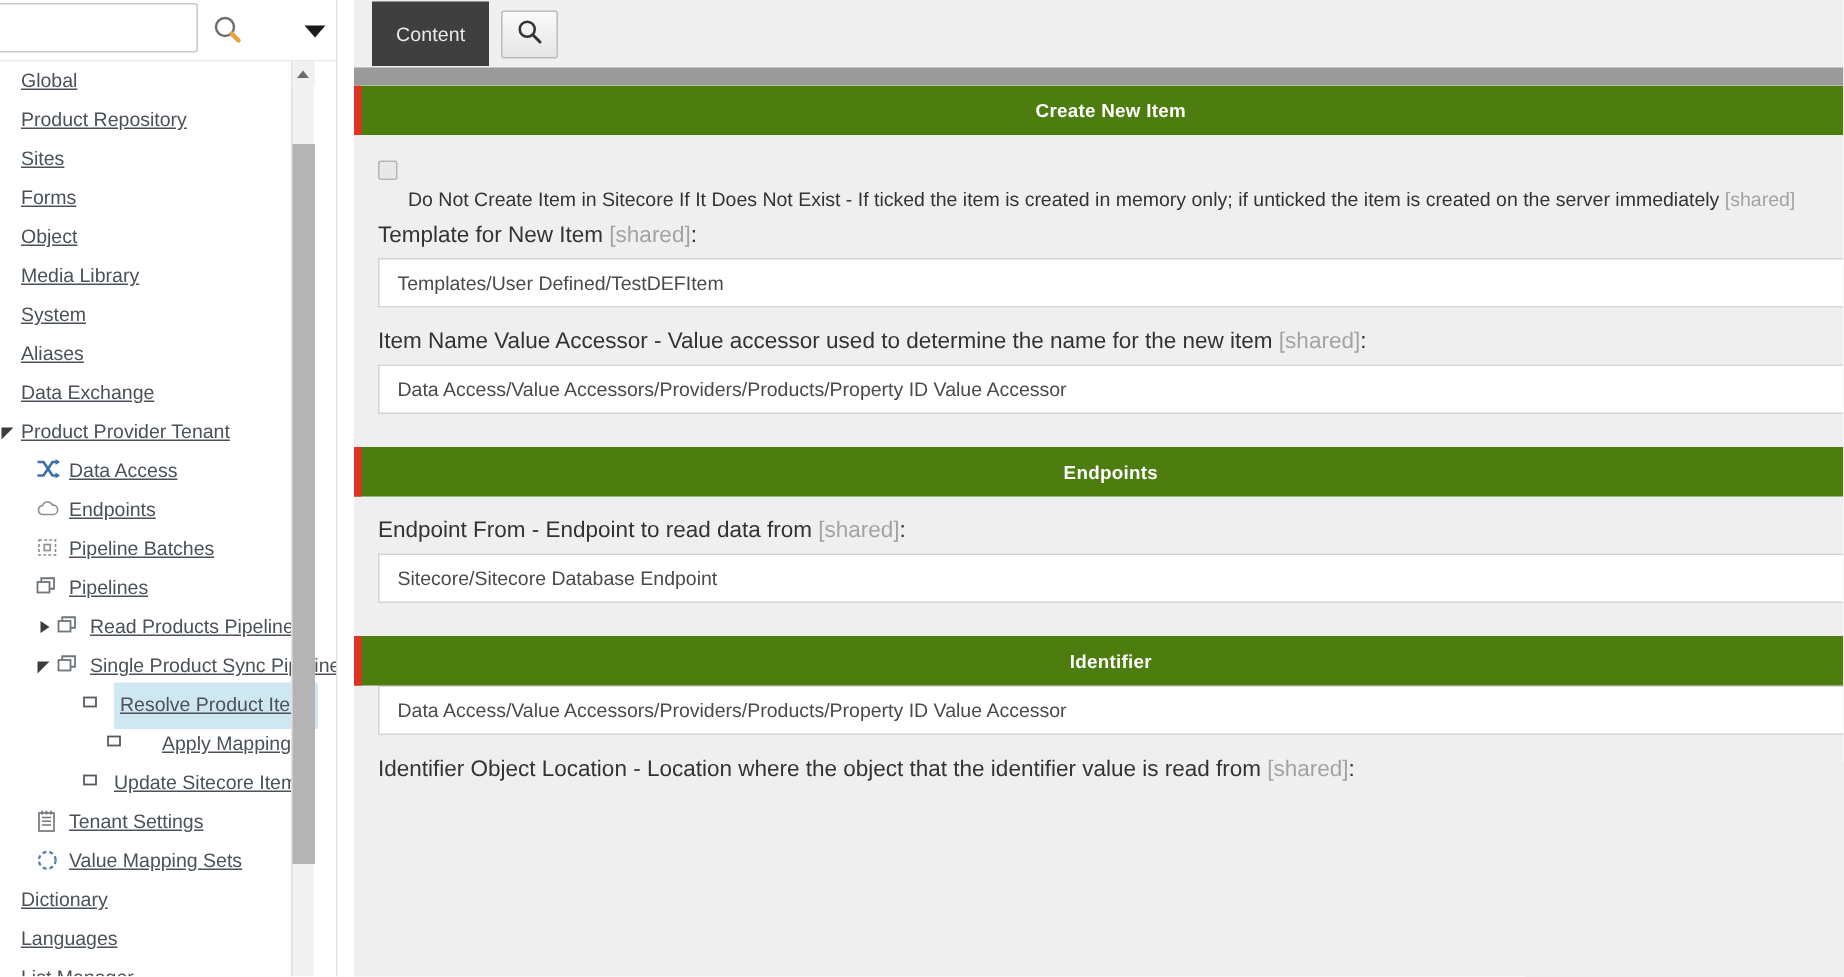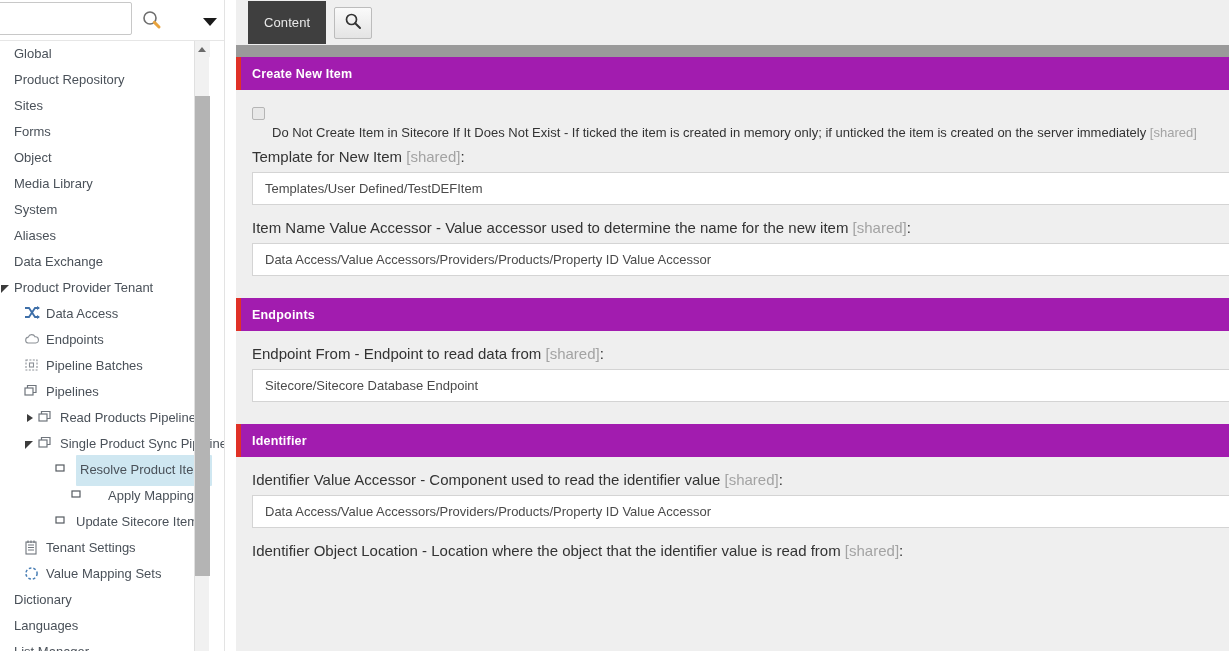--- a/index.html
+++ b/index.html
@@ -94,21 +94,21 @@
     white-space: nowrap;
     display: flex;
     align-items: center;
     cursor: pointer;
   }
   .tree-row.selected .tree-label-box {
     background: #cfe7f1;
     padding: 2px 8px 3px 4px;
     border-radius: 1px;
   }
-  .tree-label { font-size: 13px; }
+  .tree-label { font-size: 13px; text-decoration: underline; }
   .tw-arrow {
     display: inline-block;
     width: 14px;
     height: 14px;
     position: relative;
     flex: 0 0 14px;
   }
   .tw-arrow.collapsed::before {
     content: "";
     position: absolute; left: 3px; top: 3px;
@@ -233,24 +233,25 @@
   .scroll-body {
     position: relative;
     height: 594px;
     background: #efefef;
     overflow: hidden;
   }
 
   .section-header {
     position: relative;
     height: 33px;
-    background: #a21caf;
+    background: #4d7c0f;
     display: flex;
     align-items: center;
     border-left: 5px solid #e03127;
+    justify-content: center;
   }
   .section-header .sh-title {
     color: #ffffff;
     font-size: 12.5px;
     font-weight: bold;
     padding-left: 11px;
     letter-spacing: .2px;
   }
 
   .field-block { padding: 0; }
@@ -552,20 +553,19 @@
         </div>
         <div class="field-block">
           <div class="field-label"><span>Endpoint From - Endpoint to read data from</span> <span class="shared">[shared]</span><span>:</span></div>
           <input class="field-input" type="text" value="Sitecore/Sitecore Database Endpoint" style="">
           <div class="spacer-22"></div>
         </div>
         <div class="section-header">
           <span class="sh-title">Identifier</span>
         </div>
         <div class="field-block">
-          <div class="field-label"><span>Identifier Value Accessor - Component used to read the identifier value</span> <span class="shared">[shared]</span><span>:</span></div>
           <input class="field-input" type="text" value="Data Access/Value Accessors/Providers/Products/Property ID Value Accessor" style="">
           <div class="field-label"><span>Identifier Object Location - Location where the object that the identifier value is read from</span> <span class="shared">[shared]</span><span>:</span></div>
           <div class="spacer-22"></div>
         </div>
       </div>
   </div>
 </div>
 
 </body></html>

